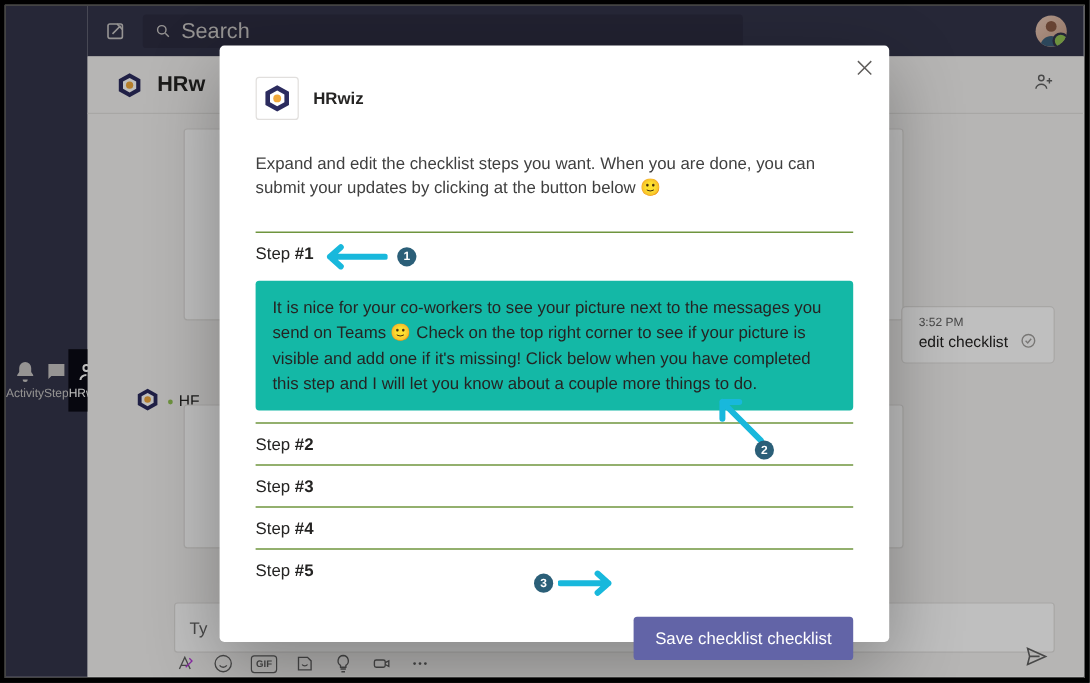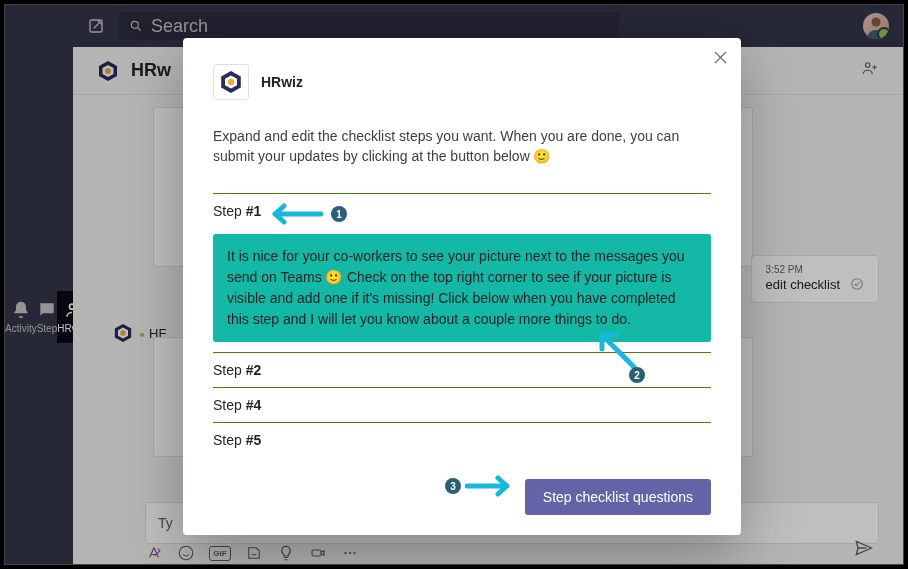--- a/index.html
+++ b/index.html
@@ -238,25 +238,26 @@
             <use href="#hexlogo"></use>
           </svg>
         </div>
       <div class="m-title">HRwiz</div>
     </div>
     <p class="intro">Expand and edit the checklist steps you want. When you are done, you can submit your updates by clicking at the button below 🙂</p>
 
     <div class="step-label"><span>Step </span><b>#1</b></div>
     <div class="step-body">It is nice for your co-workers to see your picture next to the messages you send on Teams 🙂 Check on the top right corner to see if your picture is visible and add one if it's missing! Click below when you have completed this step and I will let you know about a couple more things to do.</div>
     <div class="step-label"><span>Step </span><b>#2</b></div>
+    <div class="step-label"><span>Step </span><b>#3</b></div>
     <div class="step-label"><span>Step </span><b>#4</b></div>
     <div class="step-label" style="border-bottom:none"><span>Step </span><b>#5</b></div>
 
     <div class="actions">
-      <button class="primary">Step checklist questions</button>
+      <button class="primary">Save checklist checklist</button>
     </div>
   </div>
 
   <div class="anno">
 
     <svg class="arrow" style="left:262px;top:198px;width:56px;height:22px" viewBox="0 0 56 22">
       <path d="M54 11H8M8 11l9-8M8 11l9 8" fill="#18b8dc"></path>
     </svg>
     <div class="badge" style="left:326px;top:201px">1</div>
 

